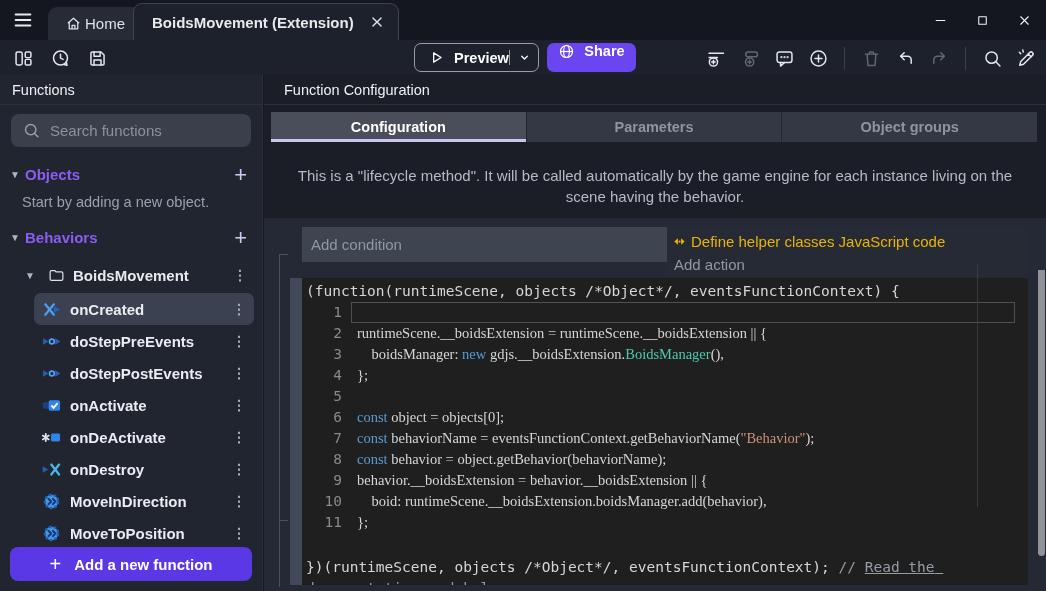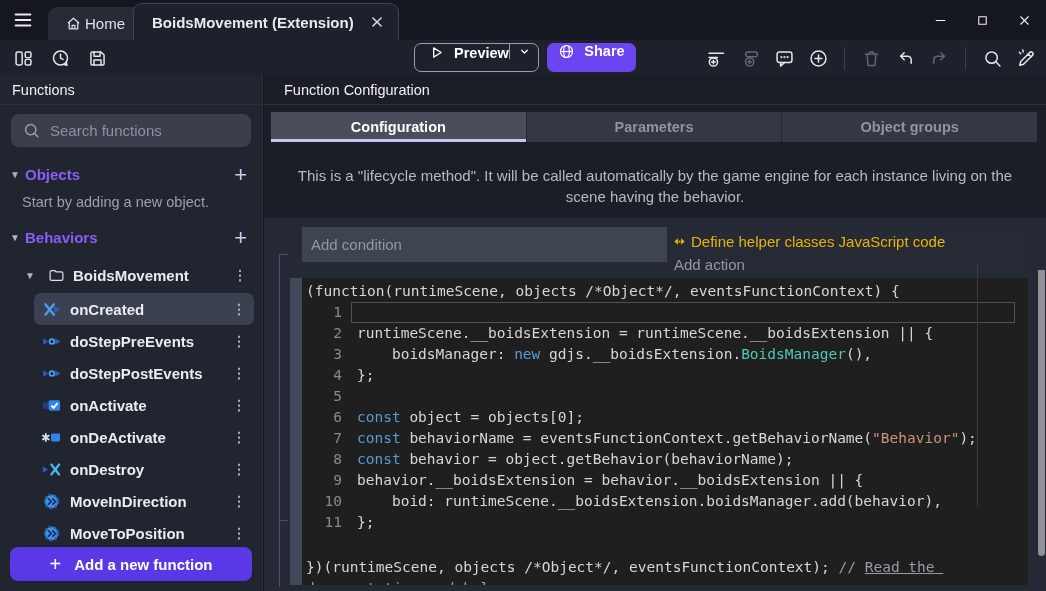--- a/index.html
+++ b/index.html
@@ -17,21 +17,21 @@
   .win-btn { color:#f2f3f6; display:flex; cursor:pointer; }
 
   
   .toolbar { position:absolute; top:40px; left:0; right:0; height:35px; background:#1d212b; }
   .tb-left { position:absolute; left:10px; top:5px; display:flex; gap:11px; }
   .tb-right { position:absolute; right:7px; top:5px; display:flex; align-items:center; gap:8px; }
   .tb-icon { width:26px; height:26px; display:flex; align-items:center; justify-content:center; color:#e4e7ec; cursor:pointer; }
   .tb-icon svg { width:21px; height:21px; }
   .dim { opacity:.35; }
   .tb-divider { width:1px; height:23px; background:#3a3f4b; margin:0 5px; }
-  .preview-btn { position:absolute; left:414px; top:3px; width:125px; height:29px; border:1px solid #979daa; border-radius:7px; display:flex; align-items:flex-start; color:#fff; font-weight:bold; font-size:14.5px; cursor:pointer; }
+  .preview-btn { position:absolute; left:414px; top:3px; width:125px; height:29px; border:1px solid #979daa; border-radius:7px; display:flex; align-items:center; color:#fff; font-weight:bold; font-size:14.5px; cursor:pointer; }
   .pv-main { flex:1; display:flex; align-items:center; gap:9px; padding-left:13px; }
   .pv-caret { width:29px; border-left:1px solid #979daa; display:flex; align-items:center; justify-content:center; }
   .share-btn { position:absolute; left:547px; top:3px; width:89px; height:29px; background:var(--accent); border-radius:7px; display:flex; justify-content:center; gap:9px; font-weight:bold; font-size:14.5px; color:#fff; cursor:pointer; }
 
   
   .sidebar { position:absolute; top:75px; left:0; width:263px; bottom:0; background:#21252f; border-right:1px solid #2c303b; }
   .side-header { height:30px; display:flex; align-items:center; padding:0 12px; border-bottom:1px solid #2c303b; font-size:14.5px; color:#eef0f3; }
   .search-wrap { margin:9px 11px 0; position:relative; }
   .search-input { width:100%; height:33px; background:#3a3f4b; border:none; border-radius:8px; color:#e8eaee; padding:0 10px 0 39px; font-size:15px; font-family:inherit; outline:none; }
   .search-input::placeholder { color:#8b919e; }
@@ -69,21 +69,21 @@
   .action-cell { position:absolute; left:403px; top:9px; width:361px; height:51px; background:#262a34; padding:2px 0 0 5px; }
   .action-title { display:flex; align-items:center; gap:4px; color:#eab308; font-size:15px; height:24px; }
   .add-action { color:#9298a3; font-size:15px; height:23px; display:flex; align-items:center; padding-left:2px; cursor:pointer; }
 
   
   .code { position:absolute; left:38px; width:726px; top:60px; bottom:6px; background:#1f1f1f; font-family:"DejaVu Sans Mono",monospace; font-size:14.5px; color:#d6d6d6; padding-top:3px; overflow:hidden; cursor:text; }
   .hline, .fline { padding-left:4px; line-height:21px; white-space:pre-wrap; word-break:break-word; }
   .fline { margin-top:24px; }
   .cline { display:flex; height:21px; line-height:21px; white-space:pre; }
   .cline .ln { width:40px; text-align:right; color:#8a8a8a; flex:none; }
-  .cline .lc { margin-left:15px; }
+  .cline .lc { margin-left:15px;font-family:Liberation Serif, serif; }
   .cline.cursor { position:relative; }
   .cline.cursor::after { content:""; position:absolute; left:49px; right:13px; top:0; bottom:0; border:1px solid #505050; }
   .kw { color:var(--kw); } .str { color:var(--str); } .cls { color:var(--cls); }
   .comment { color:#959ca6; } .link { color:#959ca6; text-decoration:underline; cursor:pointer; }
   .ruler { position:absolute; left:713px; top:46px; height:243px; border-left:1px solid #3a3a3a; }
   .scrollbar { position:absolute; left:774px; top:52px; width:7px; height:286px; background:#909297; border-radius:0 0 4px 4px; cursor:pointer; }
 </style>
 </head>
 <body>
 

